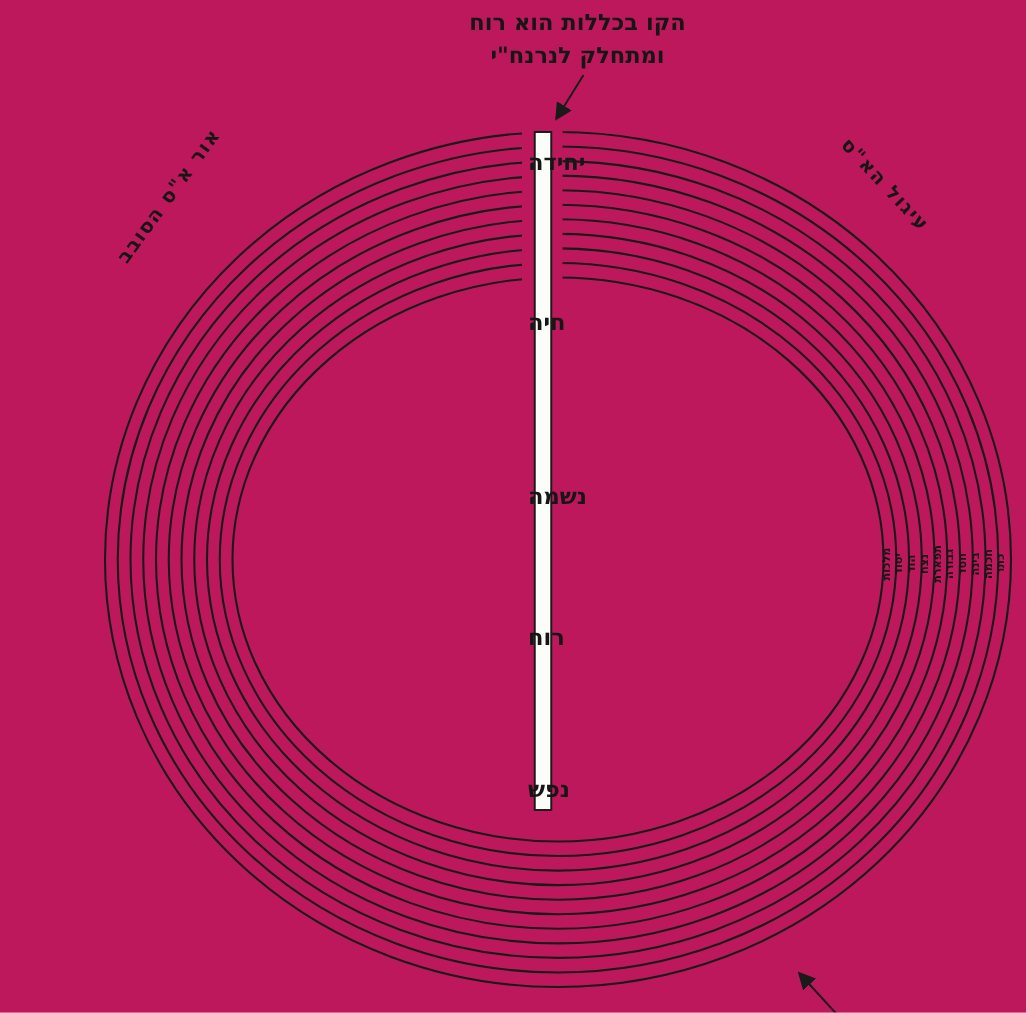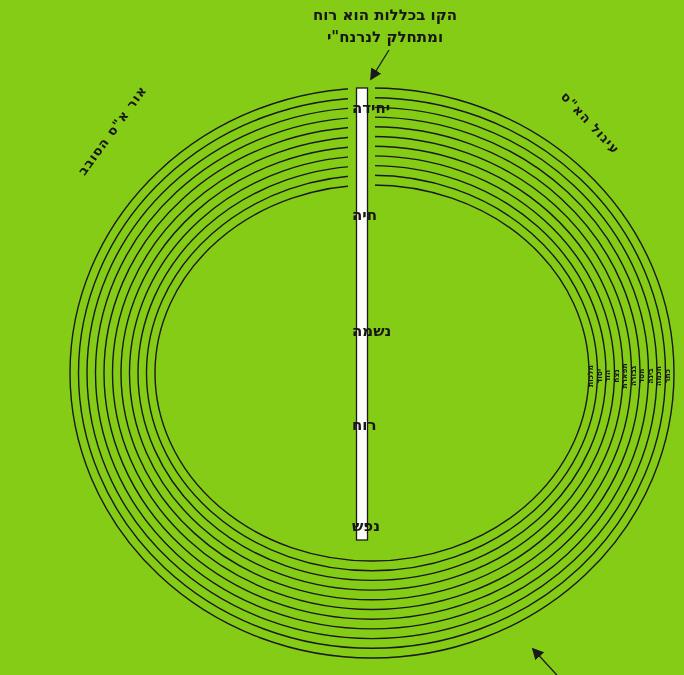--- a/index.html
+++ b/index.html
@@ -1,21 +1,21 @@
 <!DOCTYPE html>
 <html><head>
 <meta charset="utf-8">
 <style>
   html, body { margin: 0; padding: 0; }
   body { background: #fcfcf9; }
   .stage {
     position: relative;
     width: 684px;
     height: 675px;
-    background: #84cc16;
+    background: #be185d;
     overflow: hidden;
     font-family: "DejaVu Sans", sans-serif;
     text-decoration: underline;
   }
   svg text {
     font-family: "DejaVu Sans", sans-serif;
     fill: #161616;
     direction: rtl;
   }
   .note-text   { font-size: 15px; font-weight: bold; }

